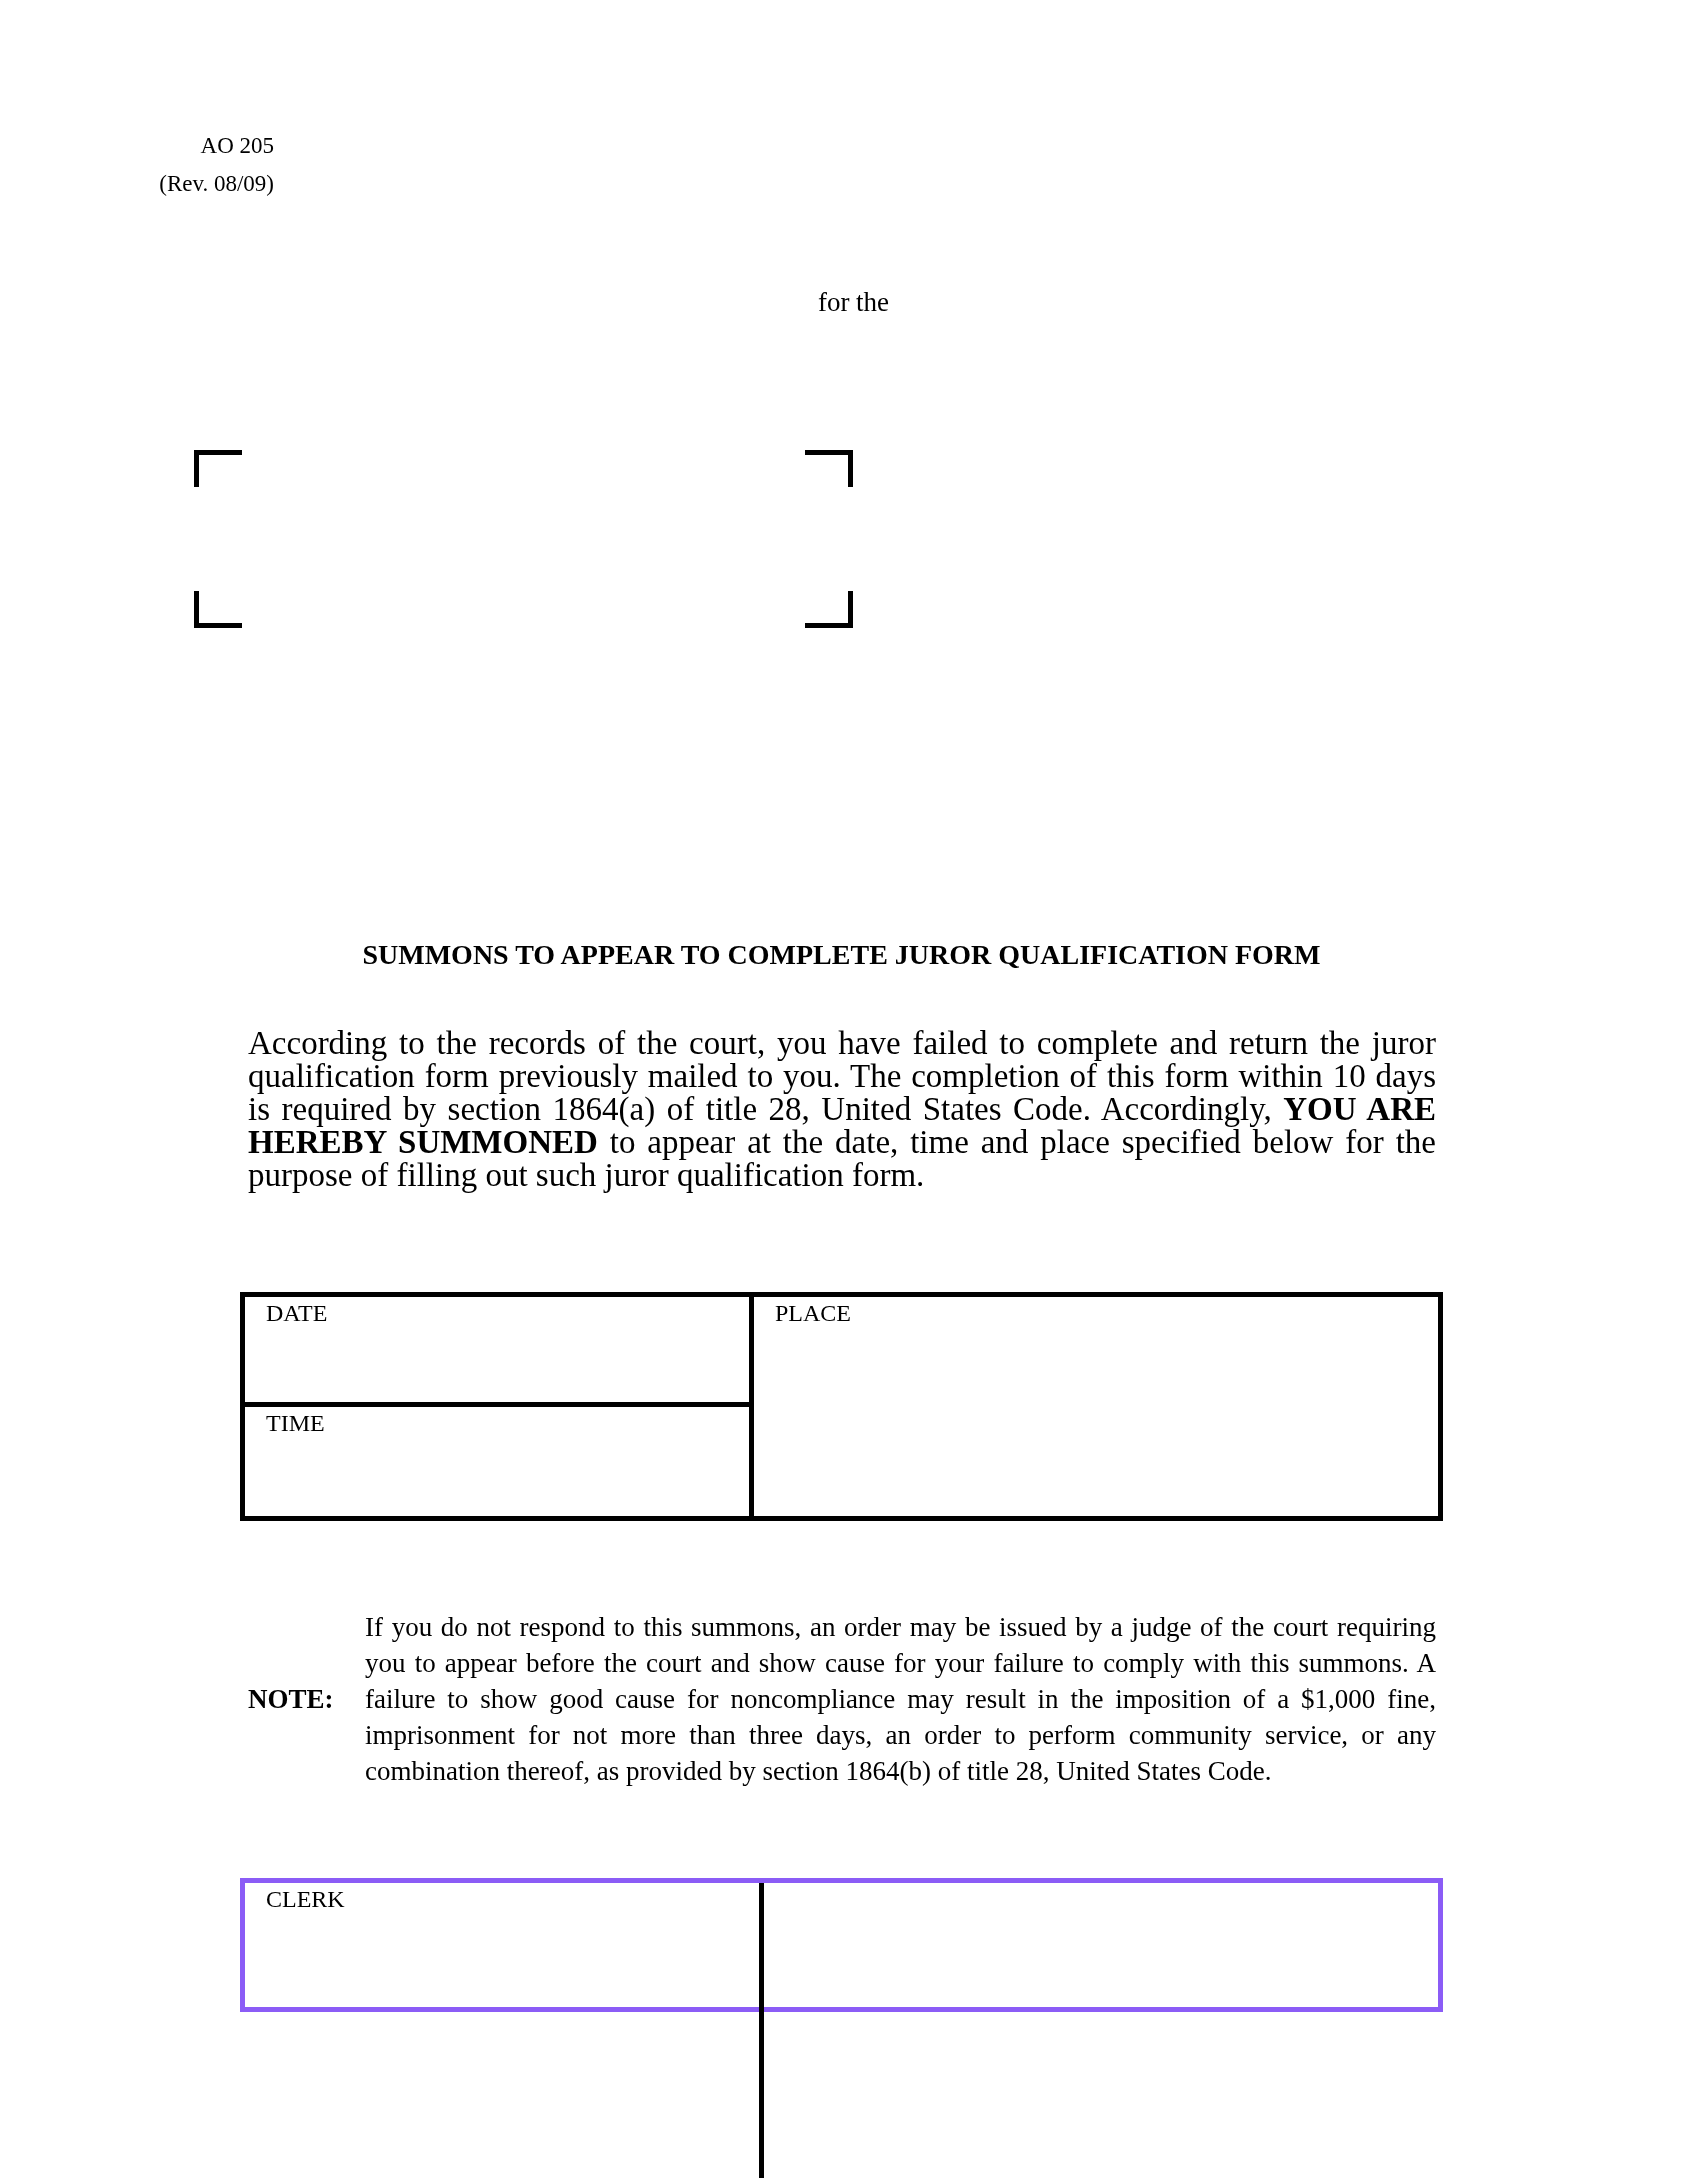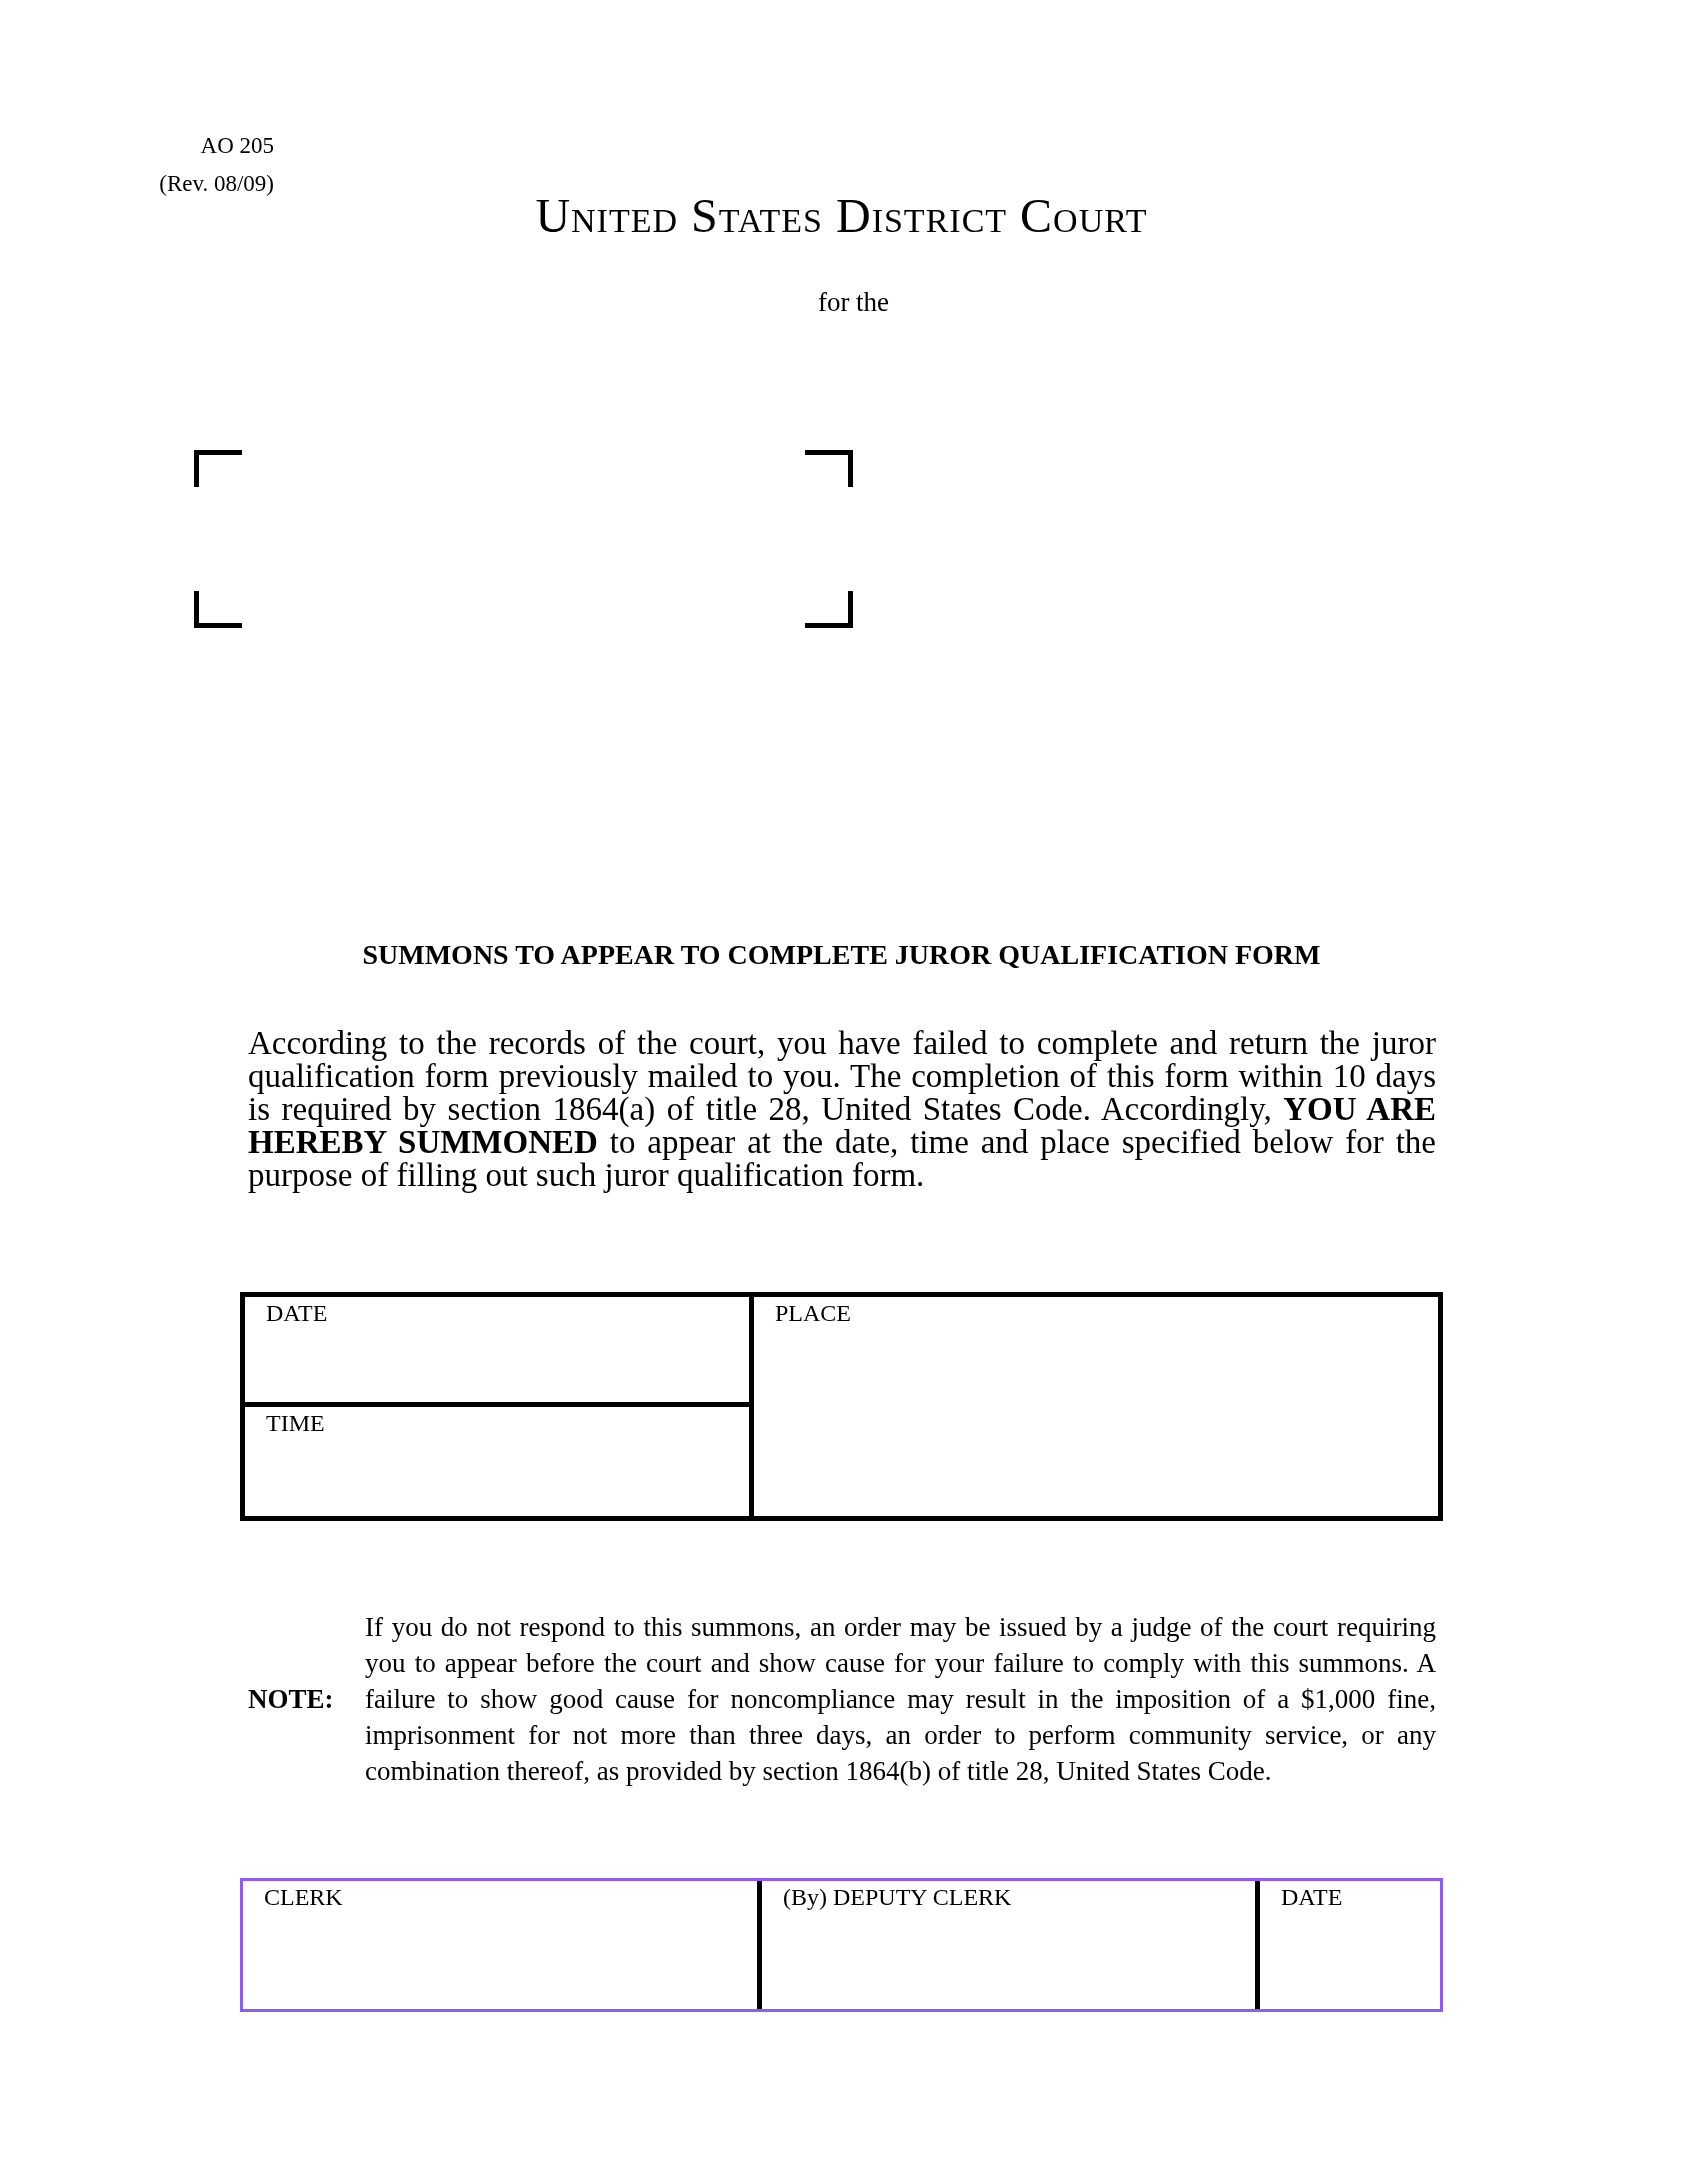--- a/index.html
+++ b/index.html
@@ -143,22 +143,23 @@
     text-align: justify;
   }
 
   
   .signature-table {
     position: absolute;
     left: 240px;
     top: 1878px;
     width: 1203px;
     height: 134px;
-    border: 3px solid #8b5cf6;
-    display: flex;
+    border: 5px solid #8b5cf6;
+    display: flex;
+    flex-direction: column;
   }
   .signature-table .clerk-cell {
     width: 519px;
     flex: 0 0 519px;
     border-right: 5px solid #000;
   }
   .signature-table .deputy-cell {
     width: 498px;
     flex: 0 0 498px;
     border-right: 5px solid #000;
@@ -168,21 +169,20 @@
 </head>
 <body>
 
 <div class="page">
 
   <div class="form-id">
     <div>AO 205</div>
     <div>(Rev. 08/09)</div>
   </div>
 
-  <div class="court-title">United States District Court</div>
   <div class="court-subtitle">for the</div>
 
   <div class="address-window">
     <div class="corner tl"></div>
     <div class="corner tr"></div>
     <div class="corner bl"></div>
     <div class="corner br"></div>
   </div>
 
   <div class="summons-heading">SUMMONS TO APPEAR TO COMPLETE JUROR QUALIFICATION FORM</div>

